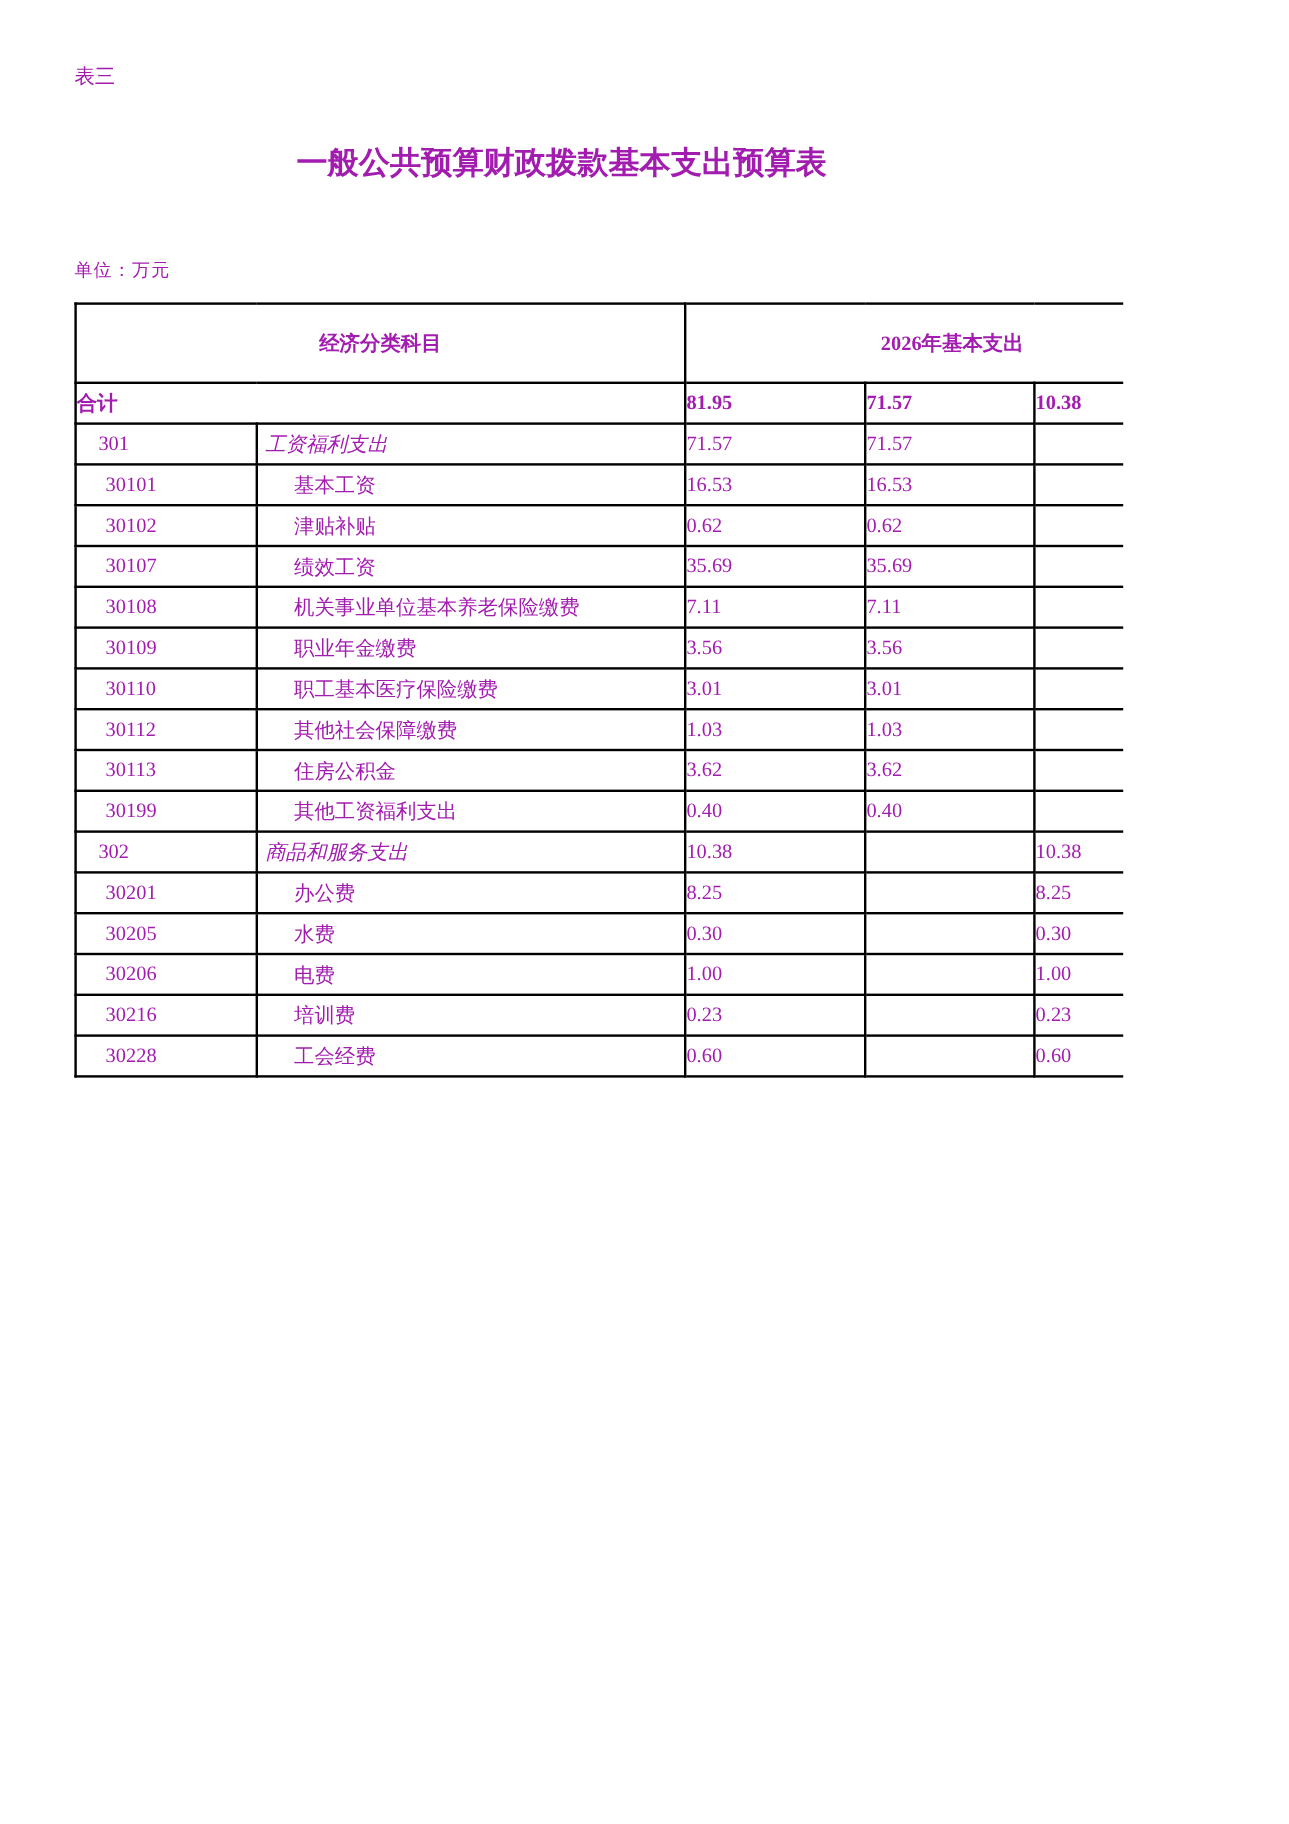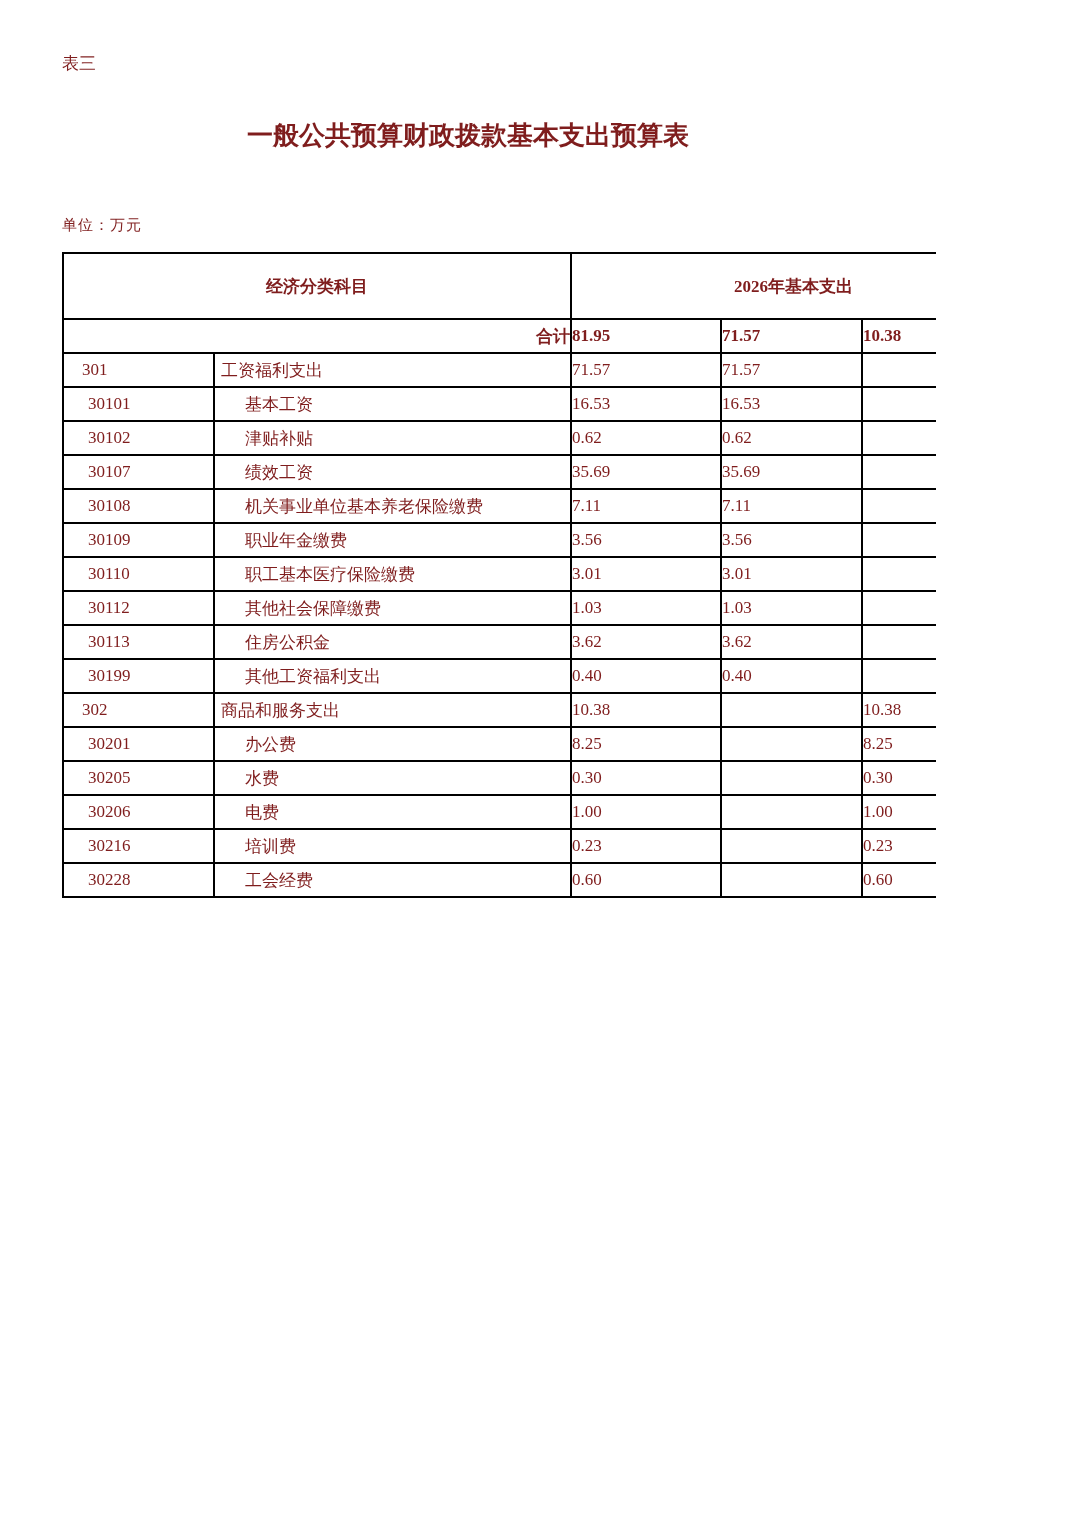--- a/index.html
+++ b/index.html
@@ -2,21 +2,21 @@
 <html><head>
 <meta charset="utf-8">
 <style>
   * { margin: 0; padding: 0; box-sizing: border-box; }
   html, body { background: #ffffff; }
   .sheet {
     position: relative;
     width: 936px;
     height: 1520px;
     background: #ffffff;
-    color: #7f1d1d;
+    color: #a21caf;
     font-family: "Liberation Serif", "DejaVu Serif", serif;
     overflow: hidden;
   }
   .page-label {
     position: absolute;
     left: 62px;
     top: 52px;
     font-size: 17px;
   }
   .doc-title {
@@ -57,29 +57,29 @@
   table.budget th {
     font-weight: bold;
     text-align: center;
     vertical-align: middle;
     border-radius: 29px;
   }
   td.code { text-align: left; vertical-align: middle; }
   td.name { text-align: left; vertical-align: middle; }
   td.code.l1 { padding-left: 18px; }
   td.code.l2 { padding-left: 24px; }
-  td.name.l1 { padding-left: 6px; }
+  td.name.l1 { padding-left: 6px; font-style: italic; }
   td.name.l2 { padding-left: 30px; }
   td.num {
     text-align: left;
     padding-right: 6px;
     vertical-align: middle;
   }
   tr.total-row td { font-weight: bold; }
-  td.total-label { text-align: right; vertical-align: middle; }
+  td.total-label { text-align: left; vertical-align: middle; }
 </style>
 </head>
 <body>
 
 <div class="sheet">
 
   <div class="page-label">表三</div>
 
   <div class="doc-title">
     <div>一般公共预算财政拨款基本支出预算表</div>

